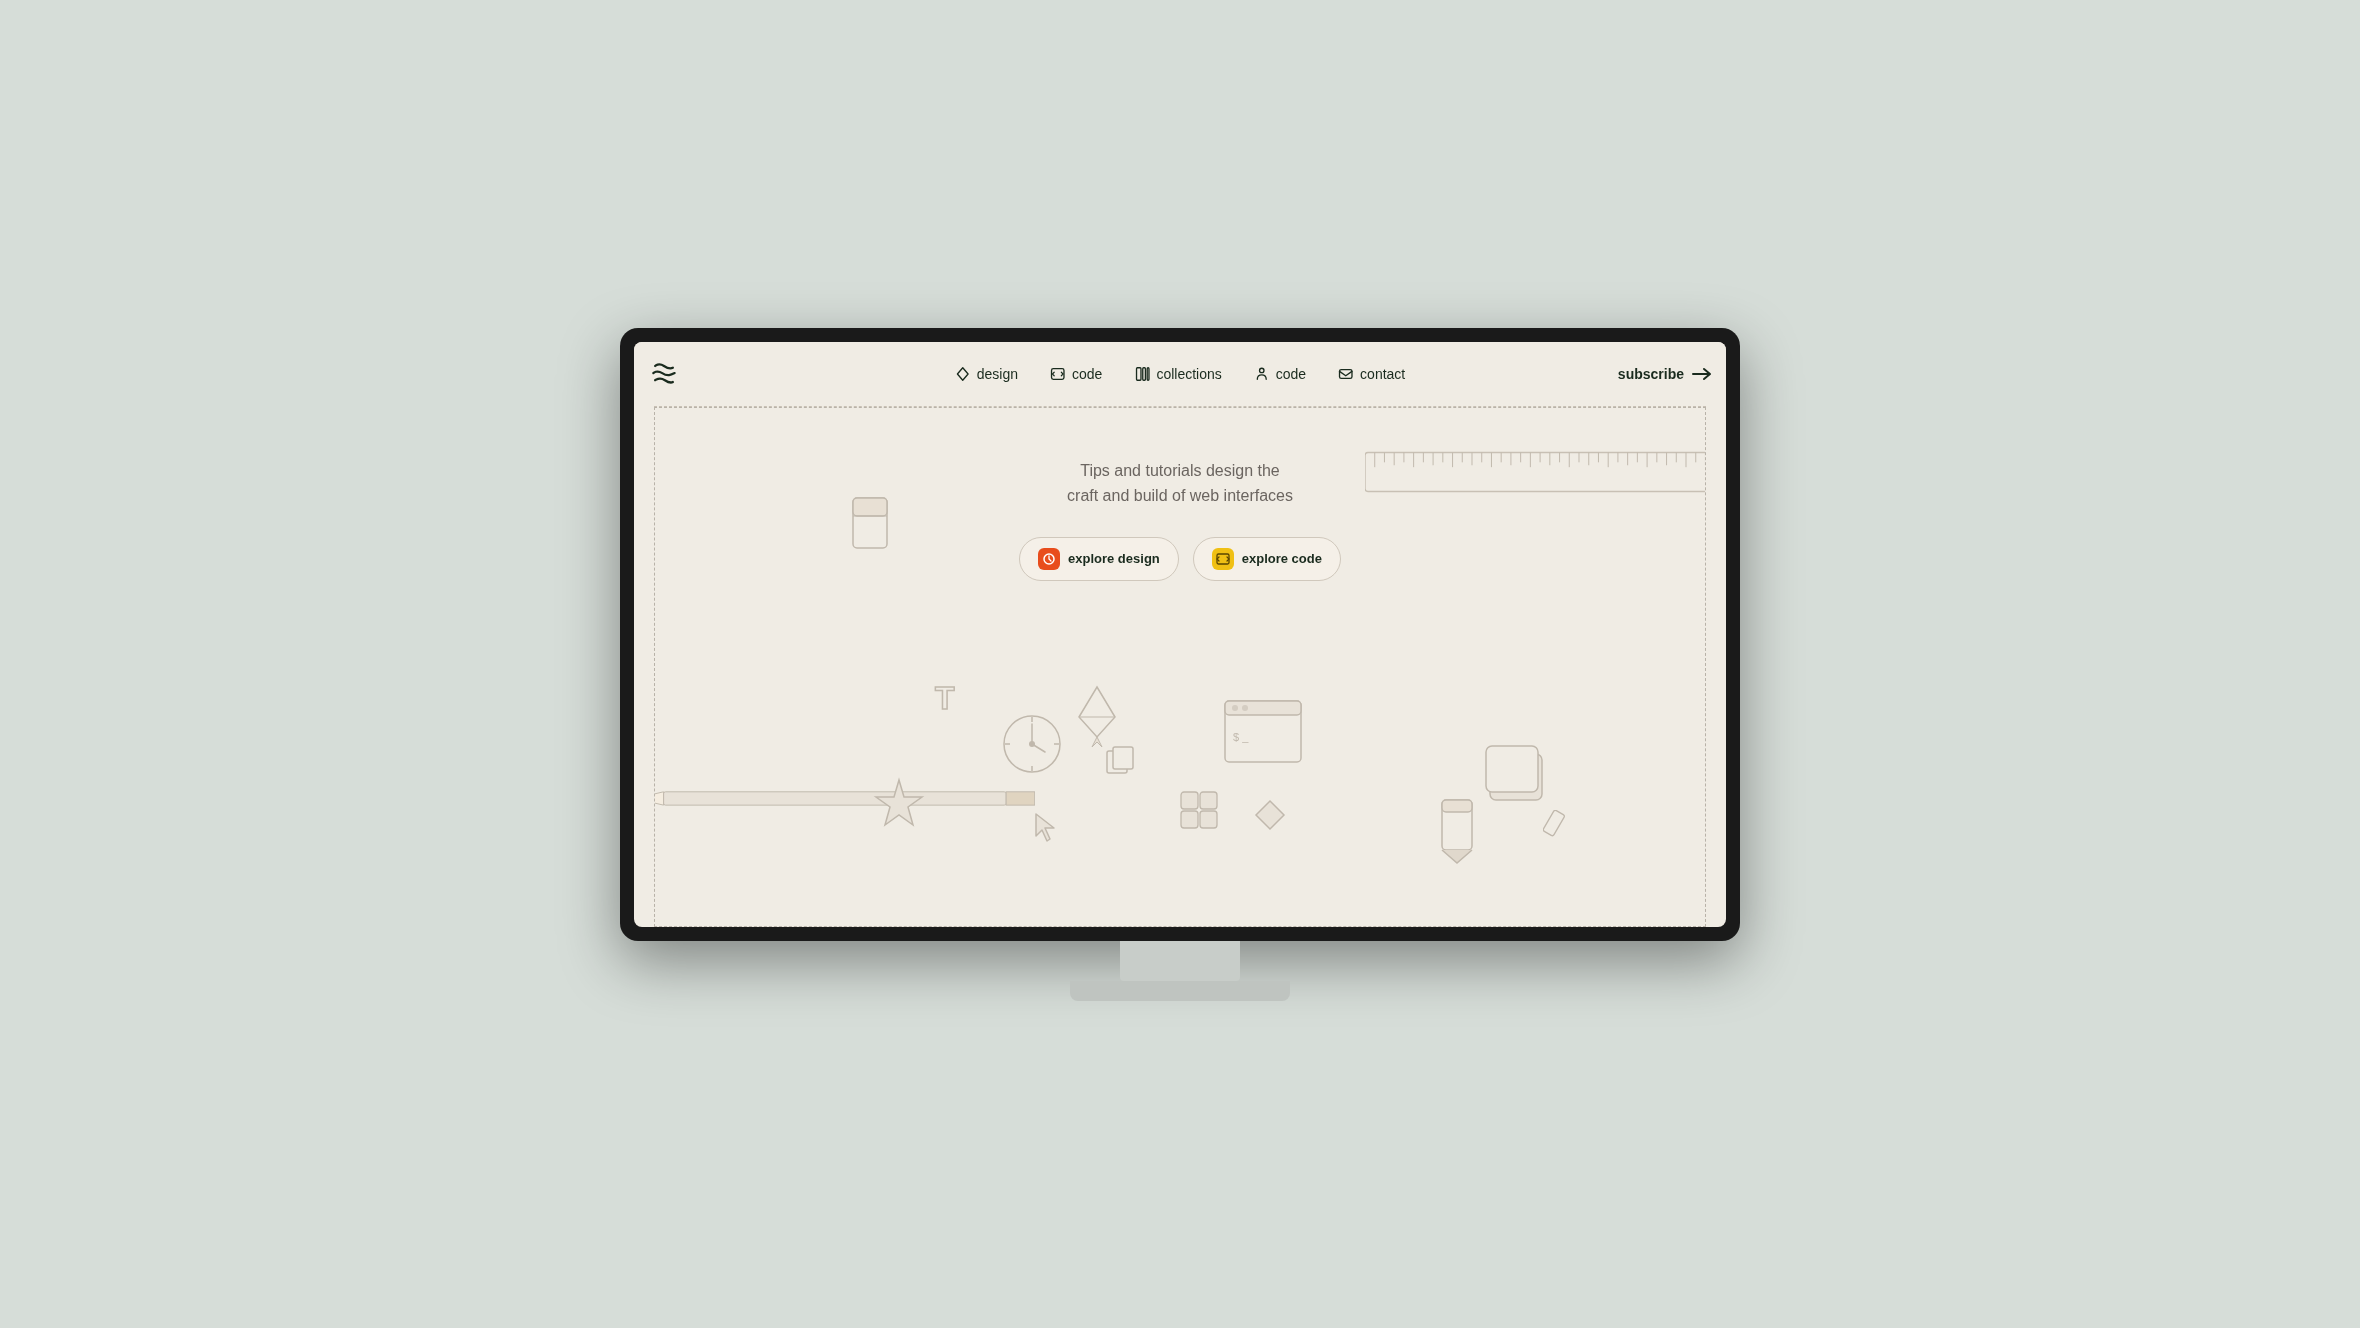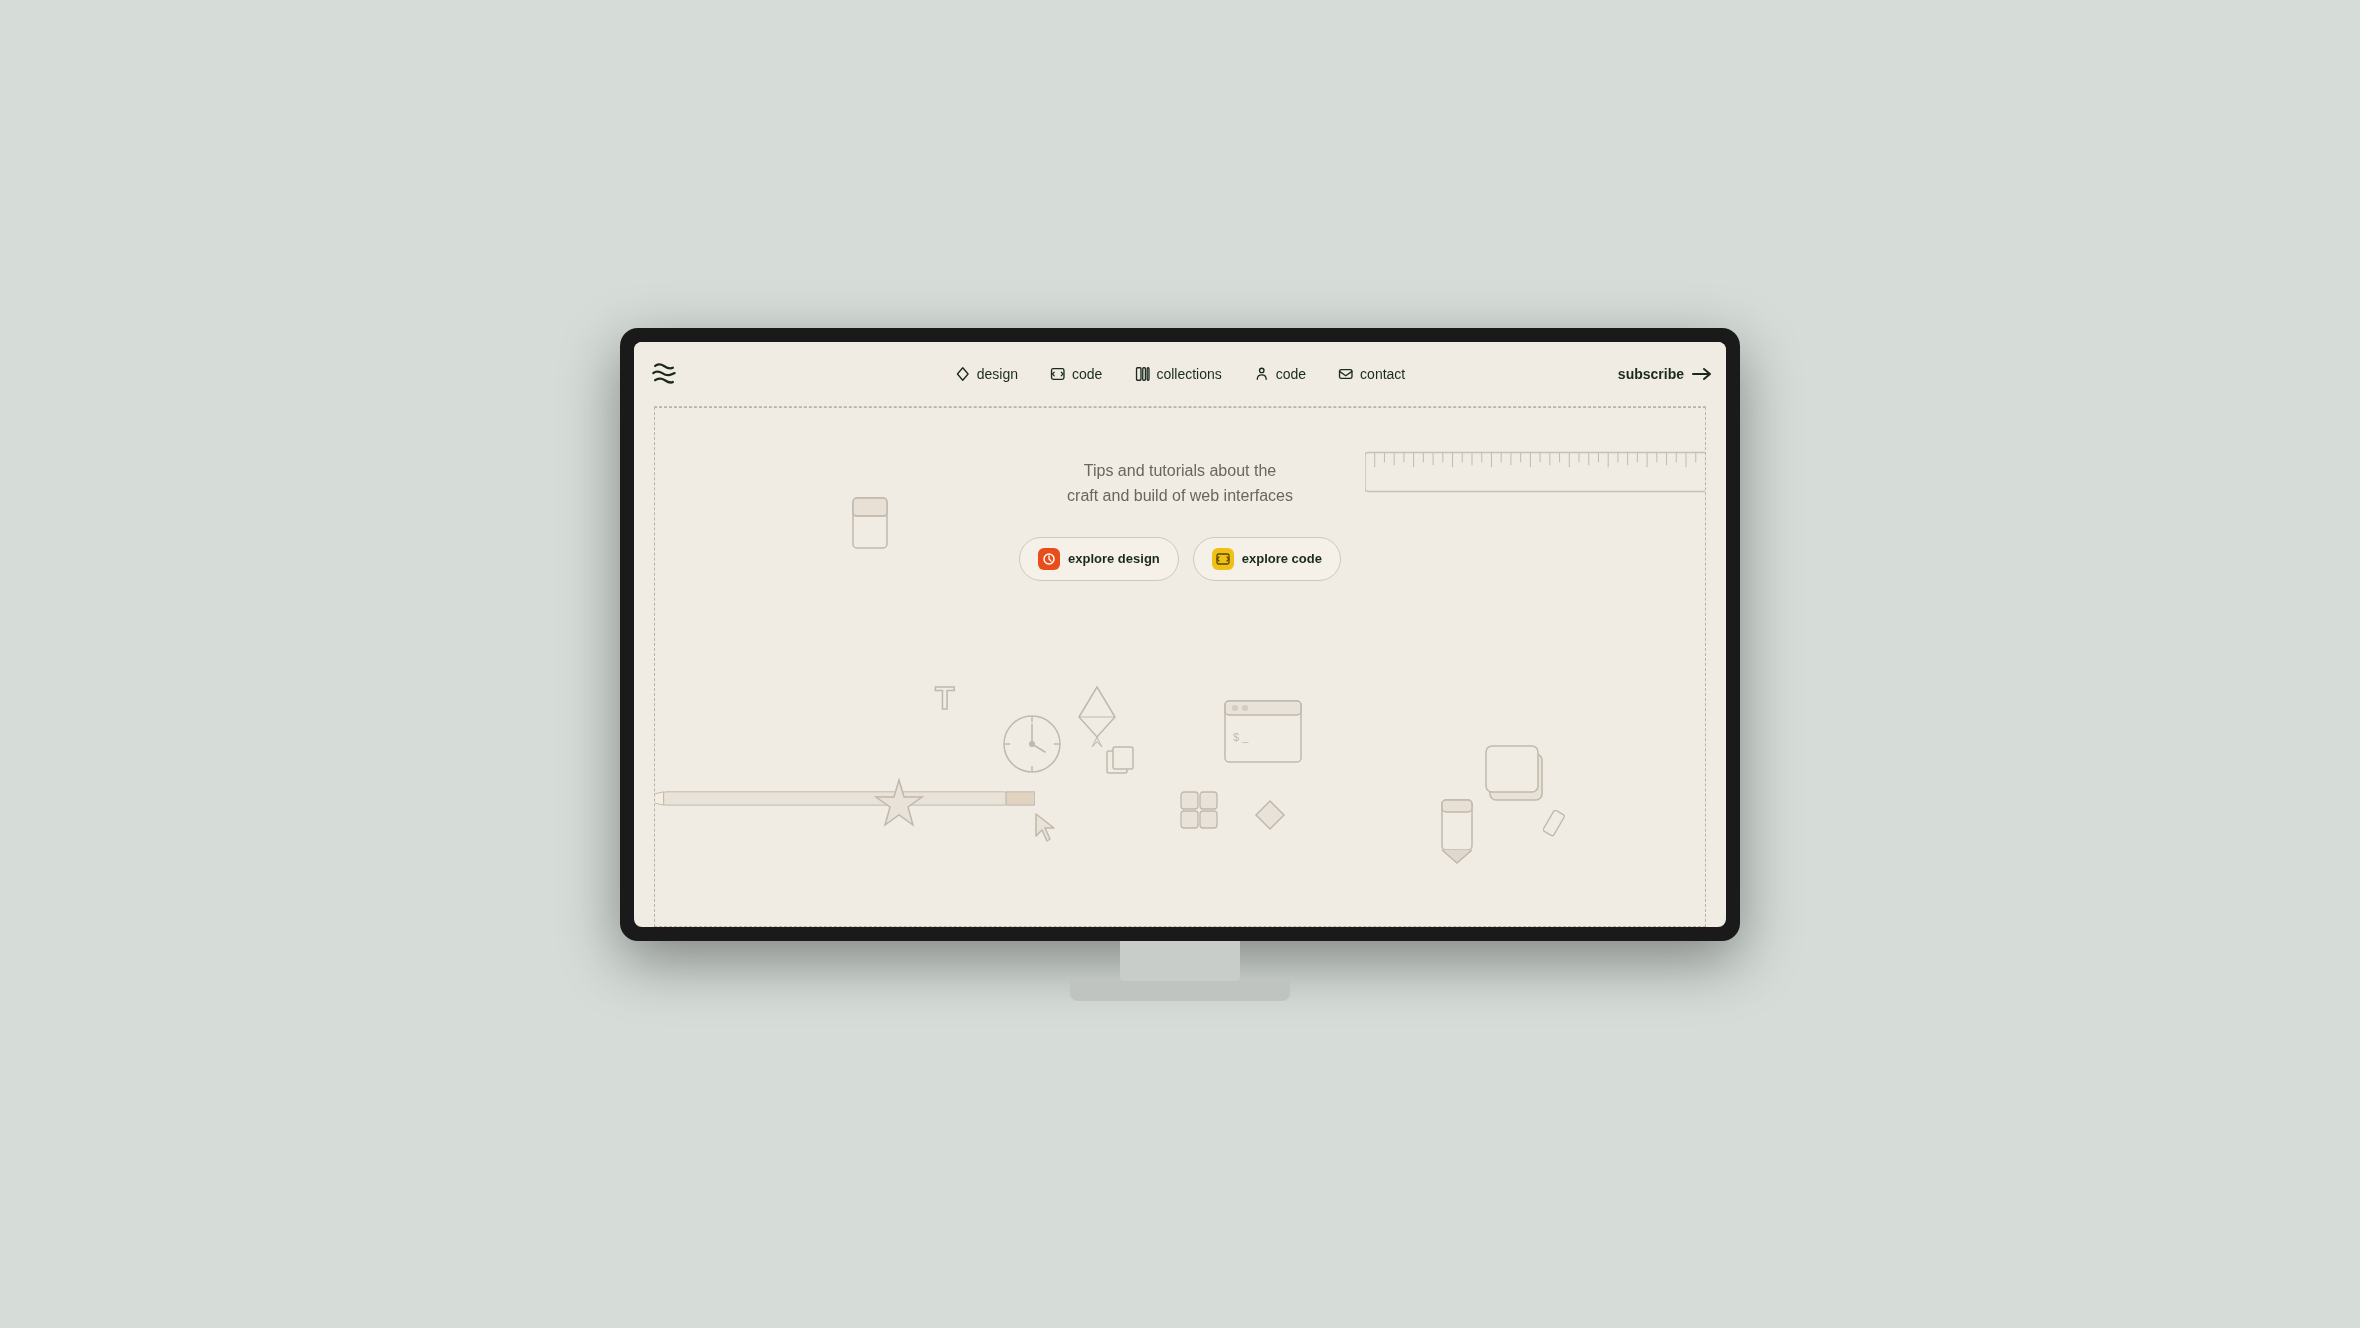--- a/index.html
+++ b/index.html
@@ -447,21 +447,21 @@
           <div class="deco-item" style="bottom: 80px; right: 130px;">
             <svg width="32" height="32" viewBox="0 0 32 32" fill="none">
               <rect x="4" y="4" width="12" height="24" rx="2" transform="rotate(30 16 16)" fill="#f0ece4" stroke="#c0b8ac" stroke-width="1.3"></rect>
             </svg>
           </div>
 
         </div>
 
         <div class="hero-content">
           <p class="hero-subtitle">
-            <span>Tips and tutorials about the</span><br>
+            <span>Tips and tutorials design the</span><br>
             <span>craft and build of web interfaces</span>
           </p>
           <div class="hero-buttons">
             <button class="btn-explore btn-design">
               <span class="btn-icon-design">
                 <svg width="14" height="14" viewBox="0 0 14 14" fill="none">
                   <circle cx="7" cy="7" r="5" fill="none" stroke="white" stroke-width="1.5"></circle>
                   <path d="M7 4 L7 7 L9 9" stroke="white" stroke-width="1.3" stroke-linecap="round"></path>
                 </svg>
               </span>

